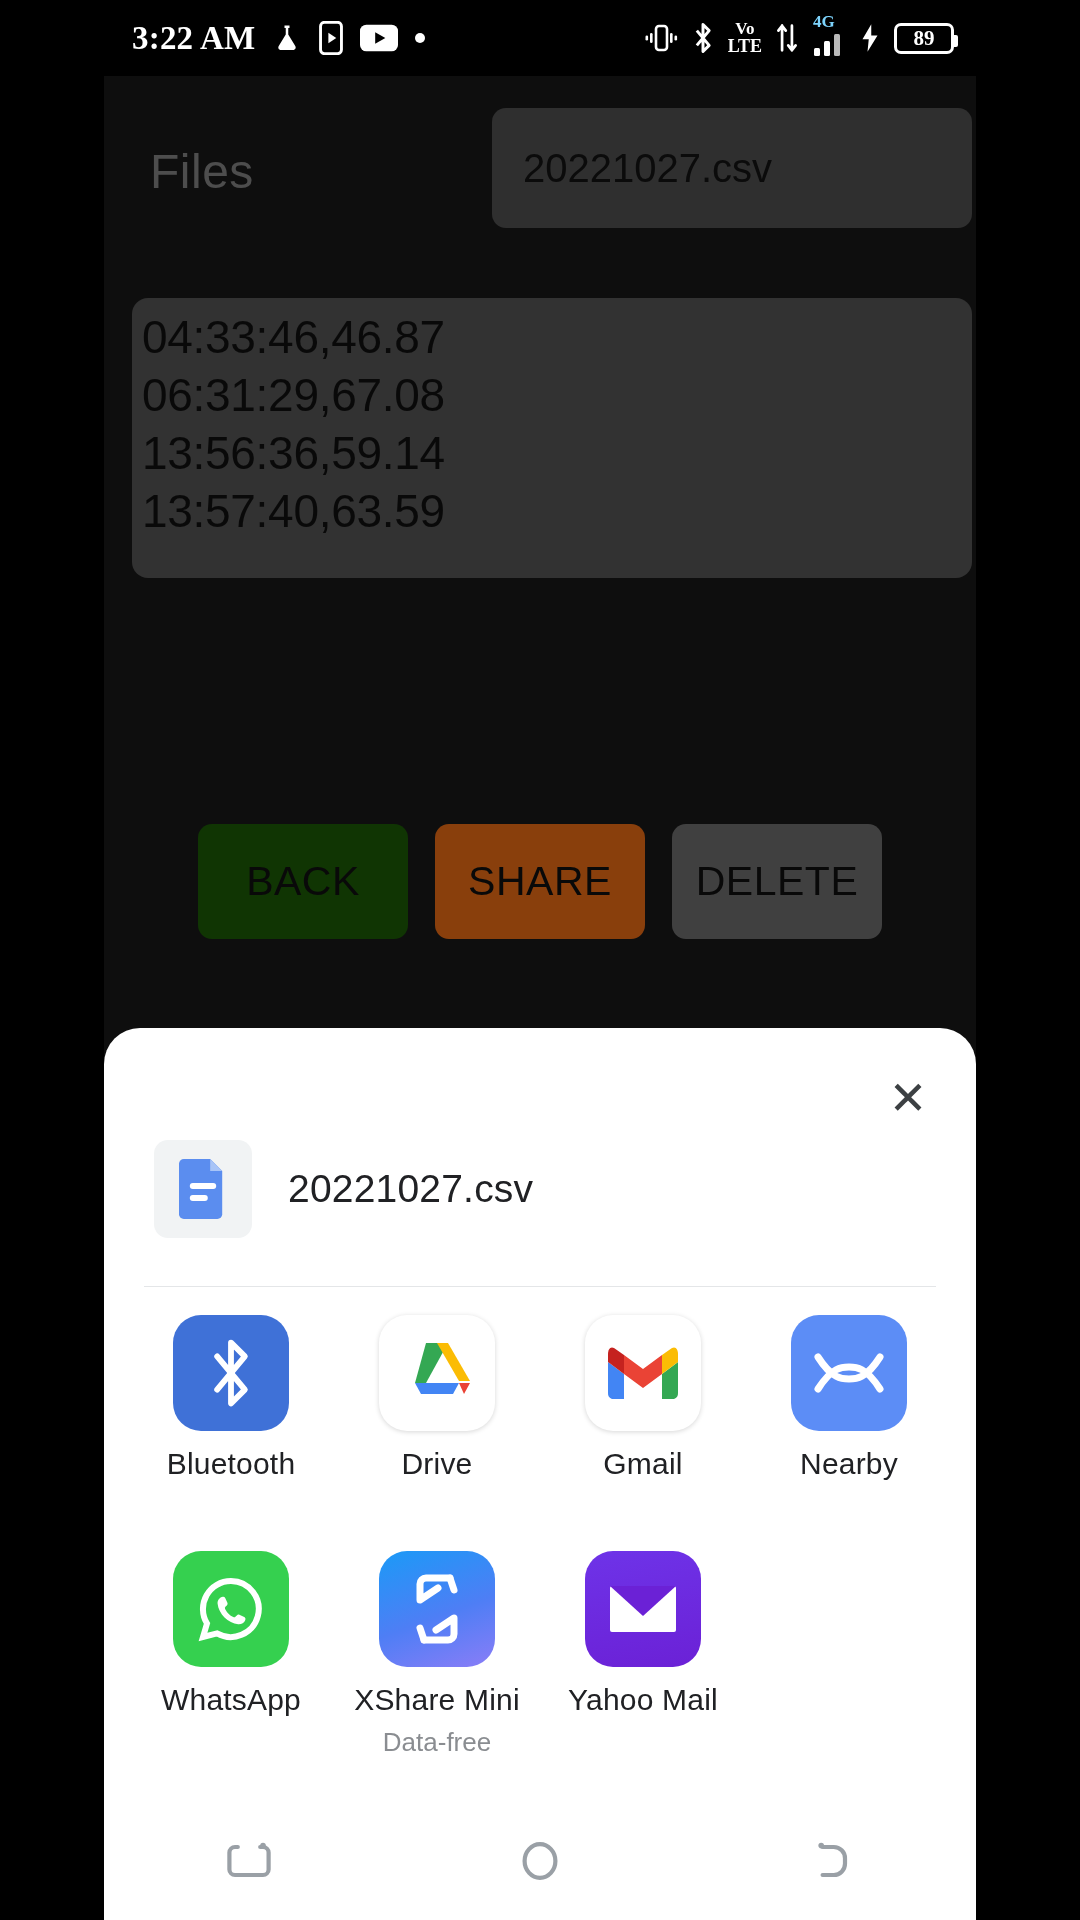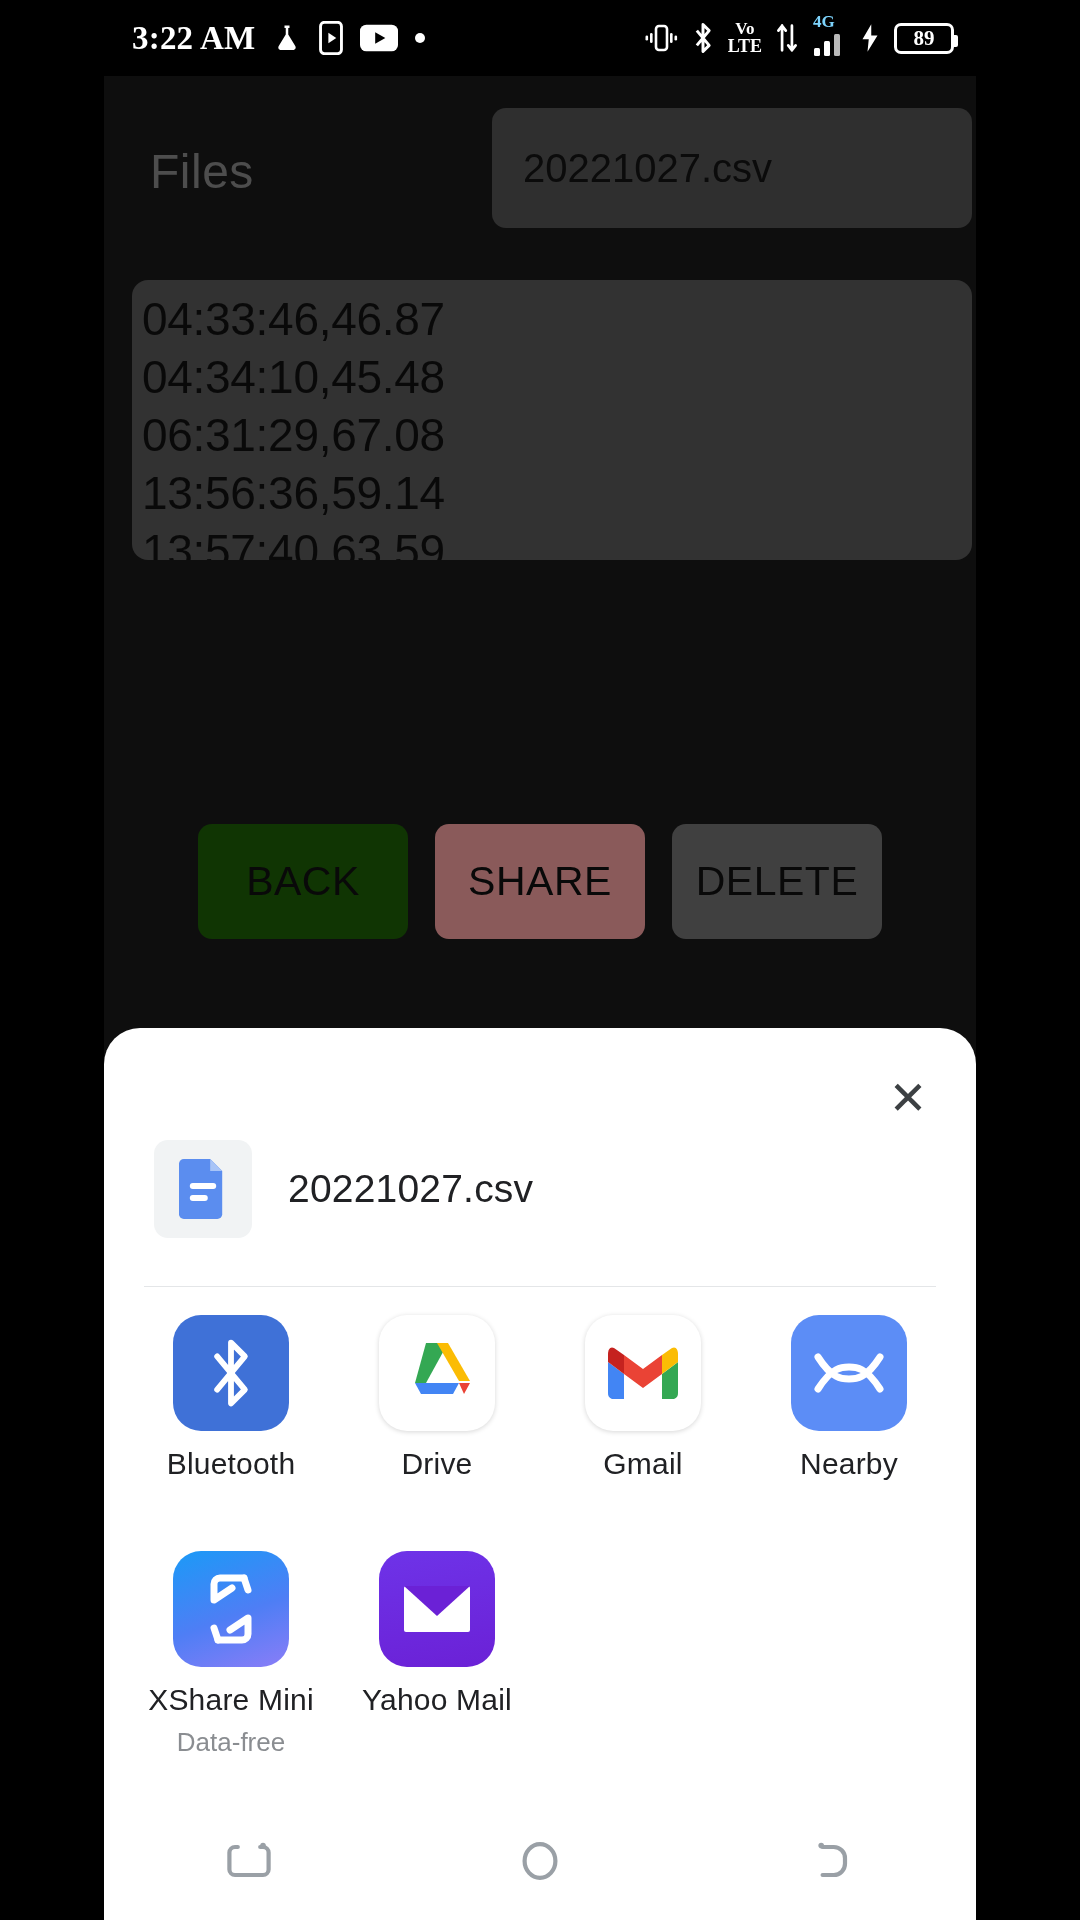--- a/index.html
+++ b/index.html
@@ -62,21 +62,21 @@
   }
   .filename-chip {
     position: absolute; left: 388px; top: 32px;
     width: 480px; height: 120px;
     background: #565656; border-radius: 14px;
     display: flex; align-items: center; padding-left: 31px;
     font-size: 40px; color: #141414;
   }
 
   .csv-box {
-    position: absolute; left: 28px; top: 204px;
+    position: absolute; left: 28px; top: 222px;
     width: 840px; height: 280px;
     background: #5b5b5b; border-radius: 16px;
     padding: 10px 0 0 4px;
     overflow: hidden;
   }
   .csv-line {
     font-size: 46px; line-height: 58px; color: #121212;
     letter-spacing: -.3px; padding-left: 6px; white-space: pre;
   }
 
@@ -84,21 +84,21 @@
     position: absolute; left: 0; top: 748px; width: 100%;
     display: flex; justify-content: center; gap: 27px;
   }
   .btn {
     height: 115px; border-radius: 14px;
     display: flex; align-items: center; justify-content: center;
     font-size: 41px; color: #111; letter-spacing: .5px;
     padding: 0 20px; min-width: 210px;
   }
   .btn-back   { background: #1e6107; }
-  .btn-share  { background: #fca5a5; }
+  .btn-share  { background: #f97316; }
   .btn-delete { background: #767676; }
 
   
   .sheet {
     position: absolute; left: 104px; top: 1028px;
     width: 872px; height: 892px;
     background: #fff;
     border-radius: 36px 36px 0 0;
   }
   .sheet-close {
@@ -229,21 +229,20 @@
 
   <div class="app">
 
     <div class="app-header">
       <div class="app-title">Files</div>
       <div class="filename-chip">20221027.csv</div>
     </div>
 
     <div class="csv-box">
       <div class="csv-line">04:33:46,46.87</div>
-      <div class="csv-line">04:34:10,45.48</div>
       <div class="csv-line">06:31:29,67.08</div>
       <div class="csv-line">13:56:36,59.14</div>
       <div class="csv-line">13:57:40,63.59</div>
 
     </div>
 
     <div class="btn-row">
       <div class="btn btn-back">BACK</div>
       <div class="btn btn-share">SHARE</div>
       <div class="btn btn-delete">DELETE</div>
@@ -318,20 +317,29 @@
               <path fill="none" stroke="#fff" stroke-width="7" stroke-linecap="round" d="M6 42c14-22 24-22 31-22s17 0 31 22"></path>
             </svg>
           </div>
           <div class="app-label">Nearby</div>
         </div>
 
       </div>
 
       <div class="app-row">
 
+        <div class="app-cell">
+          <div class="app-icon ic-whatsapp">
+            <svg width="76" height="76" viewBox="0 0 76 76">
+              <path fill="none" stroke="#fff" stroke-width="6" d="M38 10a28 28 0 0 0-24 42.5L10 66l14-3.6A28 28 0 1 0 38 10z"></path>
+              <path fill="#fff" d="M29 26c1.5-.6 2.6-.2 3.2 1l2.2 4.8c.4 1 .2 1.8-.6 2.6l-1.4 1.4c-.6.6-.7 1.3-.3 2.1a19 19 0 0 0 8.2 8.2c.8.4 1.5.3 2.1-.3l1.4-1.4c.8-.8 1.6-1 2.6-.6l4.8 2.2c1.2.6 1.6 1.7 1 3.2-1 2.6-4 4.4-7 4.1-10-1-19.6-10.6-20.6-20.6-.3-3 1.5-6 4.4-6.7z"></path>
+            </svg>
+          </div>
+          <div class="app-label">WhatsApp</div>
+        </div>
 
         <div class="app-cell">
           <div class="app-icon ic-xshare">
             <svg width="62" height="78" viewBox="0 0 62 78">
               <path fill="none" stroke="#fff" stroke-width="7" stroke-linejoin="round" stroke-linecap="round" d="M44 8H20a6 6 0 0 0-6 6v16l18-12"></path>
               <path fill="none" stroke="#fff" stroke-width="7" stroke-linejoin="round" stroke-linecap="round" d="M18 70h24a6 6 0 0 0 6-6V48L30 60"></path>
               <path fill="none" stroke="#fff" stroke-width="7" stroke-linecap="round" d="M44 8l4 12"></path>
               <path fill="none" stroke="#fff" stroke-width="7" stroke-linecap="round" d="M18 70l-4-12"></path>
             </svg>
           </div>

